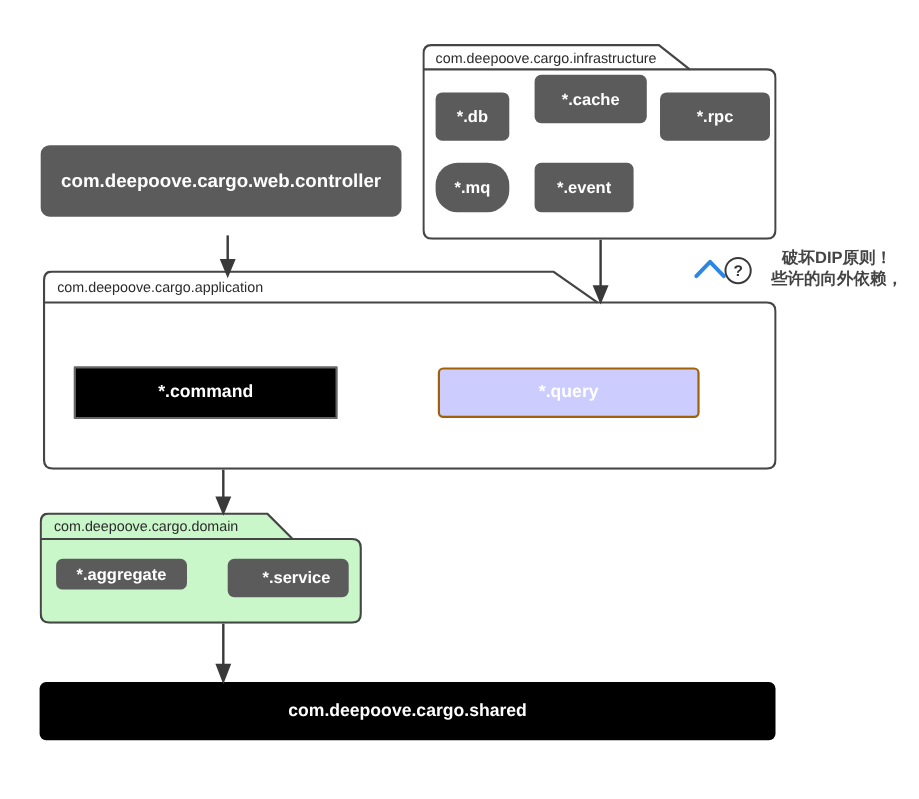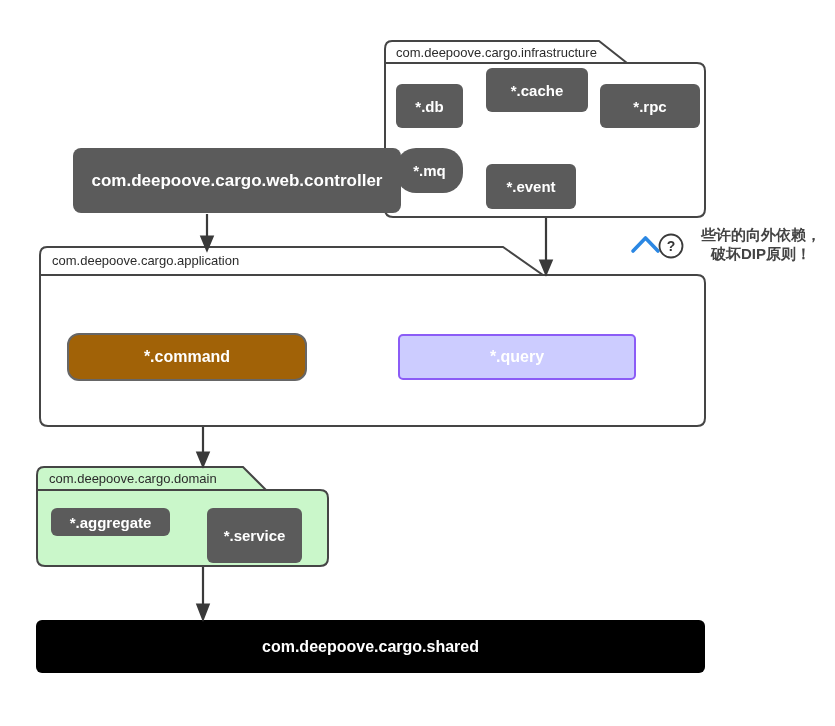--- a/index.html
+++ b/index.html
@@ -3,31 +3,31 @@
 <meta charset="utf-8">
 <style>
   html,body{margin:0;padding:0;background:#fff;font-family:"Liberation Sans",sans-serif;}
   .canvas{position:relative;width:835px;height:726px;background:#fff;overflow:hidden;}
   .pkg-shape{position:absolute;z-index:1;}
   .pkg-label{position:absolute;z-index:2;font-size:13px;color:#2b2b2b;white-space:nowrap;text-align:center;}
   .module{position:absolute;z-index:2;display:flex;align-items:center;justify-content:center;
           background:#5B5B5B;color:#fff;font-weight:bold;font-size:15px;border-radius:6px;}
   .node{position:absolute;z-index:2;display:flex;align-items:center;justify-content:center;
         color:#fff;font-weight:bold;}
-  #node-controller{left:37px;top:148px;width:328px;height:65px;background:#5B5B5B;border-radius:8px;font-size:17px;margin-left:36px;}
+  #node-controller{left:37px;top:132px;width:328px;height:65px;background:#5B5B5B;border-radius:8px;font-size:17px;}
   #node-shared{left:36px;top:620px;width:669px;height:53px;background:#000000;border-radius:6px;font-size:16px;}
   #mod-db{left:396px;top:84px;width:67px;height:44px;}
   #mod-cache{left:486px;top:68px;width:102px;height:44px;}
   #mod-rpc{left:600px;top:84px;width:100px;height:44px;}
   #mod-mq{left:396px;top:148px;width:67px;height:45px;border-radius:20px;}
-  #mod-event{left:486px;top:164px;width:90px;height:45px;}
-  #mod-command{left:67px;top:333px;width:236px;height:44px;background:#a16207;border:2px solid #666;border-radius:12px;font-size:16px;}
-  #mod-query{left:398px;top:334px;width:234px;height:42px;background:#CCCCFF;border:2px solid #8b5cf6;border-radius:5px;font-size:16px;}
+  #mod-event{left:486px;top:148px;width:90px;height:45px;}
+  #mod-command{left:67px;top:333px;width:236px;height:44px;background:#000000;border:2px solid #666;border-radius:1px;font-size:16px;}
+  #mod-query{left:398px;top:334px;width:234px;height:42px;background:#CCCCFF;border:2px solid #a16207;border-radius:5px;font-size:16px;}
   #mod-aggregate{left:51px;top:508px;width:119px;height:28px;}
-  #mod-service{left:207px;top:508px;width:95px;height:55px;}
+  #mod-service{left:207px;top:508px;width:95px;height:35px;padding-left:15px;}
   #lbl-infrastructure{left:396px;top:45px;}
   #lbl-application{left:52px;top:253px;}
   #lbl-domain{left:49px;top:471px;}
   .overlay{position:absolute;left:0;top:0;z-index:3;pointer-events:none;}
   .qmark{position:absolute;z-index:4;left:661px;top:235px;width:20px;height:21px;display:flex;
          align-items:center;justify-content:center;font-size:14px;font-weight:bold;color:#333;}
   .note{position:absolute;z-index:4;left:687px;top:225px;width:148px;text-align:center;
         font-size:15px;line-height:19px;color:#444;font-weight:600;}
 </style>
 </head>
@@ -80,17 +80,17 @@
       <line x1="203" y1="567" x2="203" y2="605" fill="none"></line>
       <polygon points="203,619 197.4,604.5 208.6,604.5"></polygon>
     </g>
     <polyline points="633,251 645.5,238 658,251" fill="none" stroke="#2B87E3" stroke-width="3.6" stroke-linecap="round" stroke-linejoin="round"></polyline>
     <circle cx="671" cy="246" r="11.5" fill="#ffffff" stroke="#3a3a3a" stroke-width="1.8"></circle>
   </svg>
 
   <div class="qmark">?</div>
 
   <div class="note">
+    <div>破坏DIP原则！</div>
     <div>些许的向外依赖，</div>
-    <div>破坏DIP原则！</div>
   </div>
 
 </div>
 
 </body></html>

